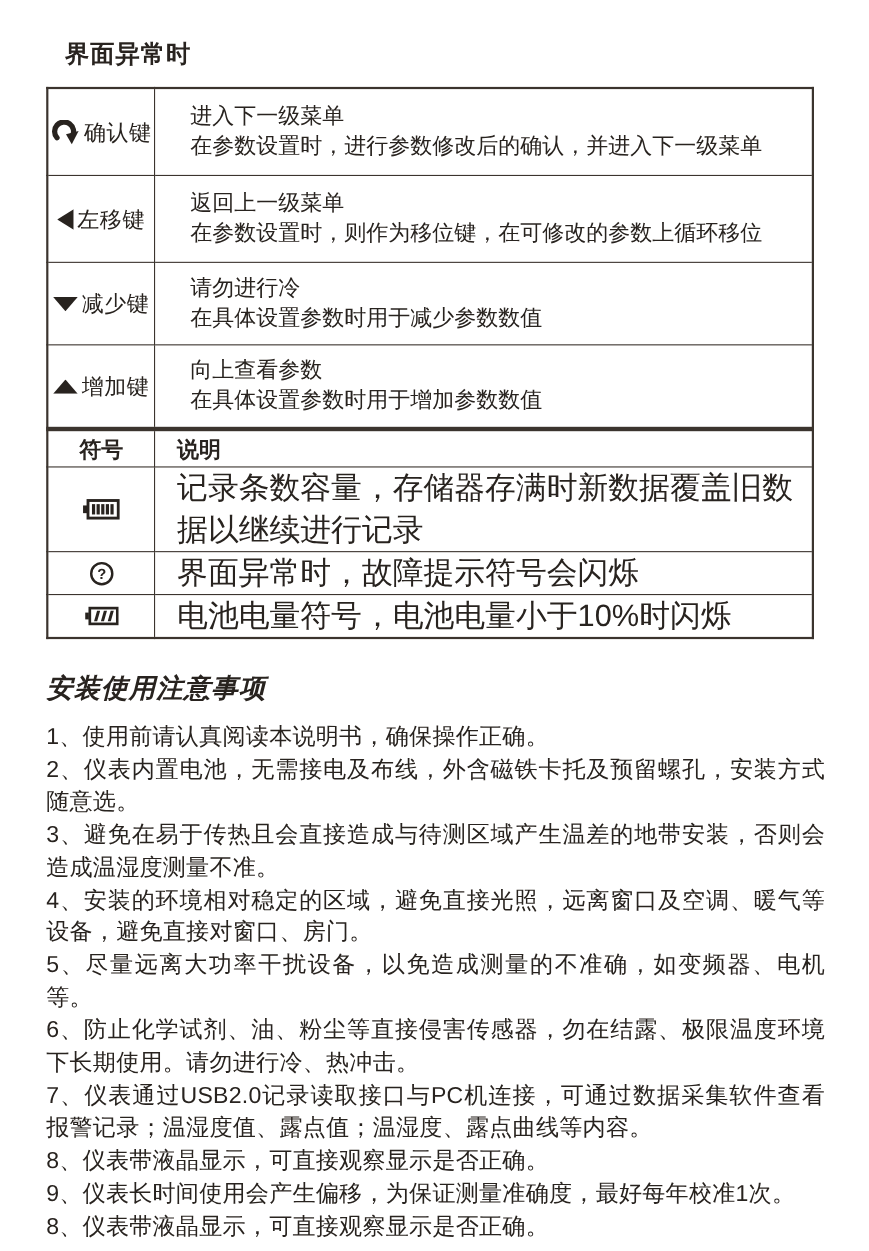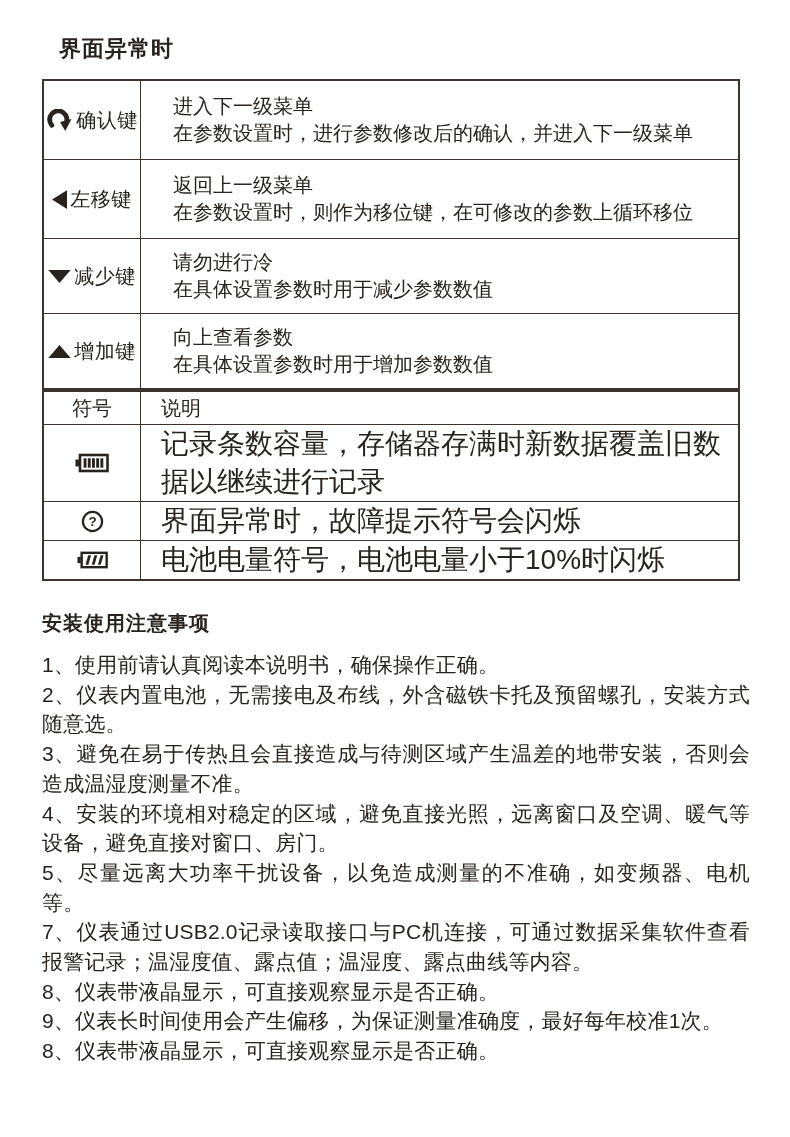--- a/index.html
+++ b/index.html
@@ -7,34 +7,34 @@
     width:790px;height:1137px;background:#ffffff;
     font-family:"Liberation Sans","DejaVu Sans",sans-serif;
     color:#28231f;
     -webkit-font-smoothing:antialiased;
   }
   .page{width:790px;height:1137px;overflow:hidden;background:#fff;}
   .inner{padding:34px 40px 0 42px;}
 
   h1.sec-title{font-size:22px;font-weight:bold;margin:0 0 15px 17px;letter-spacing:1px;}
   h2.sec-title{font-size:21px;font-weight:bold;margin:20px 0 14px 4px;letter-spacing:1px;}
-  h3.sec-title{font-size:20px;font-weight:bold;margin:29px 0 13px 0;letter-spacing:1px;}
+  h3.sec-title{font-size:24px;font-weight:bold;margin:29px 0 13px 0;letter-spacing:1px;font-style:italic;}
 
   table.manual{border-collapse:collapse;width:698px;table-layout:fixed;}
   table.manual td,table.manual th{border:1.6px solid #3b342e;}
   table.manual{border:2.2px solid #3b342e;}
   .keys-table td{height:62px;vertical-align:middle;}
   .keys-table tr.tall td{height:66px;}
   .col-key{width:94px;}
   .key-cell{display:flex;flex-direction:row;align-items:center;justify-content:center;gap:3px;}
   .key-label{font-size:20px;letter-spacing:0.5px;}
   .key-icon svg{display:block;}
   .desc-cell{padding:6px 10px 6px 32px;font-size:20px;line-height:27.5px;}
 
-  .sym-table th{height:30px;font-weight:normal;font-size:20px;}
+  .sym-table th{height:30px;font-weight:bold;font-size:20px;}
   .sym-table td{height:31px;}
   .sym-th-symbol{width:94px;}
   .sym-th-desc{text-align:left;padding-left:20px;}
   .sym-icon-cell{text-align:center;vertical-align:middle;}
   .sym-icon-cell svg{display:inline-block;vertical-align:middle;}
   .sym-desc{font-size:28px;padding:0 8px 0 20px;vertical-align:middle;}
 
   .notes{width:708px;}
   .notes p{margin:0;font-size:21px;line-height:29.7px;text-align:justify;letter-spacing:0.2px;}
   .ink{fill:#28231f;}
@@ -170,20 +170,21 @@
     </table>
 
     <h3 class="sec-title">安装使用注意事项</h3>
 
     <div class="notes">
       <p>1、使用前请认真阅读本说明书，确保操作正确。</p>
       <p>2、仪表内置电池，无需接电及布线，外含磁铁卡托及预留螺孔，安装方式随意选。</p>
       <p>3、避免在易于传热且会直接造成与待测区域产生温差的地带安装，否则会造成温湿度测量不准。</p>
       <p>4、安装的环境相对稳定的区域，避免直接光照，远离窗口及空调、暖气等设备，避免直接对窗口、房门。</p>
       <p>5、尽量远离大功率干扰设备，以免造成测量的不准确，如变频器、电机等。</p>
+      <p>6、防止化学试剂、油、粉尘等直接侵害传感器，勿在结露、极限温度环境下长期使用。请勿进行冷、热冲击。</p>
       <p>7、仪表通过USB2.0记录读取接口与PC机连接，可通过数据采集软件查看报警记录；温湿度值、露点值；温湿度、露点曲线等内容。</p>
       <p>8、仪表带液晶显示，可直接观察显示是否正确。</p>
       <p>9、仪表长时间使用会产生偏移，为保证测量准确度，最好每年校准1次。</p>
       <p>8、仪表带液晶显示，可直接观察显示是否正确。</p>
 
     </div>
 
   </div>
 </div>
 

